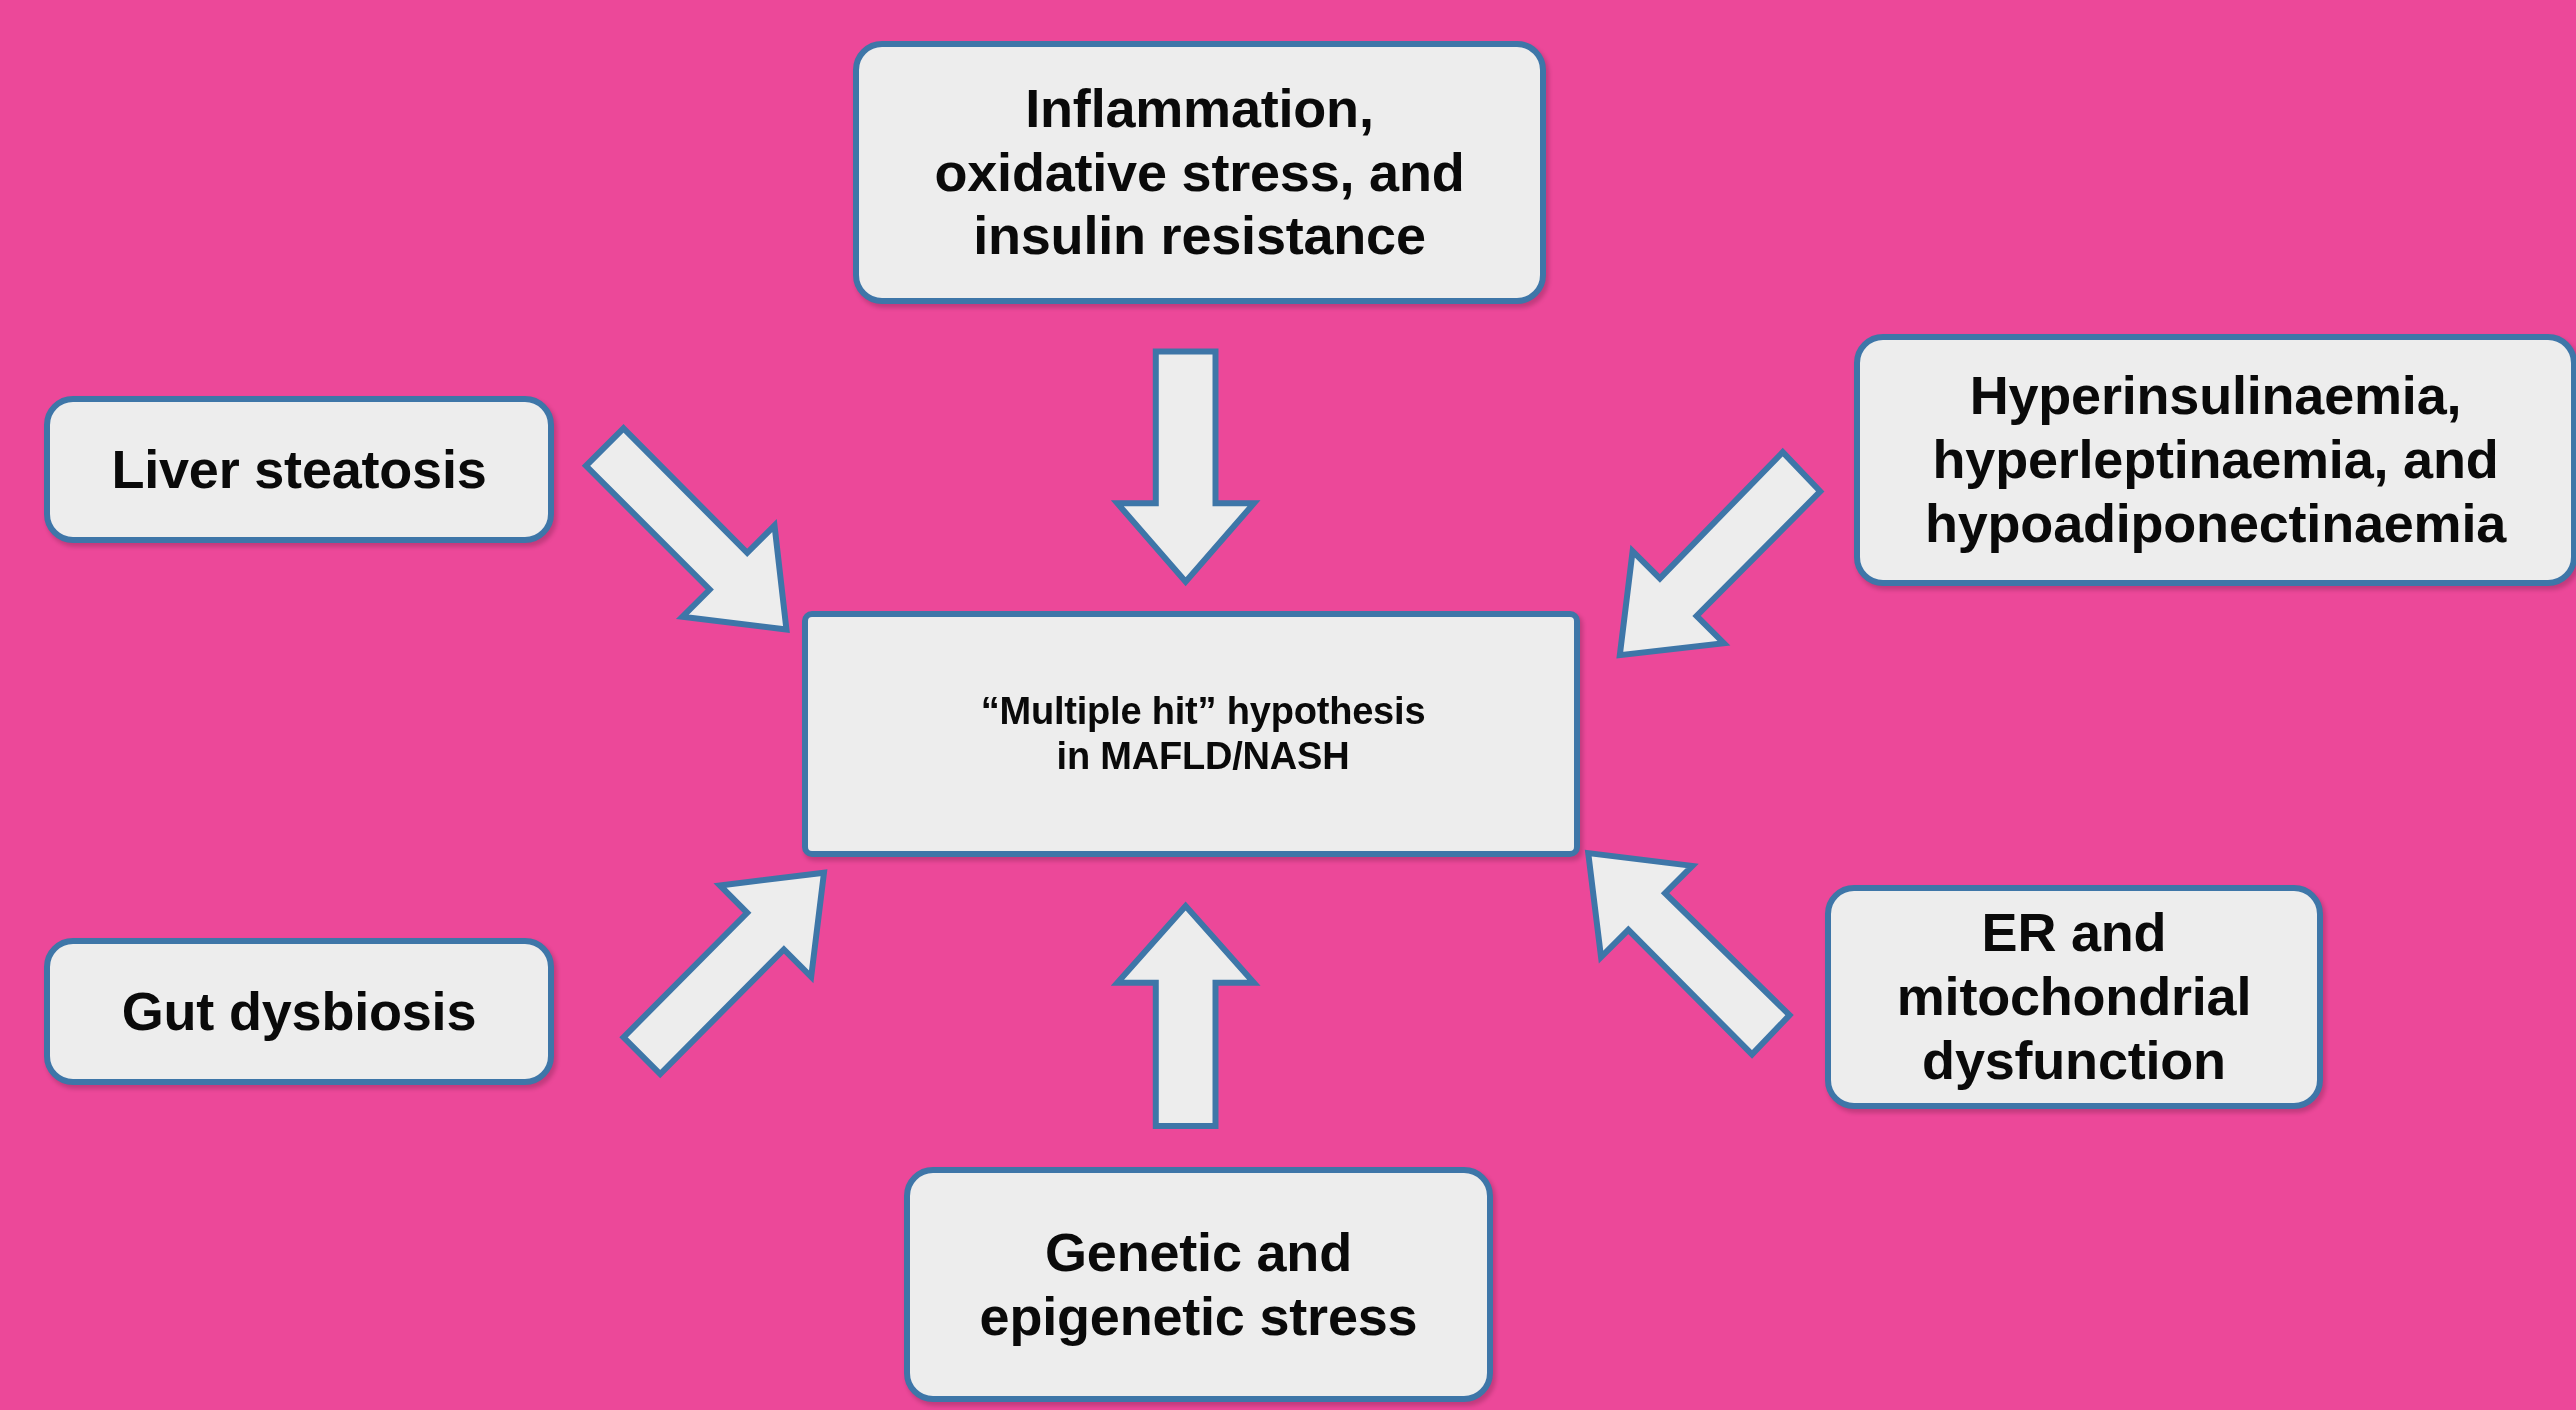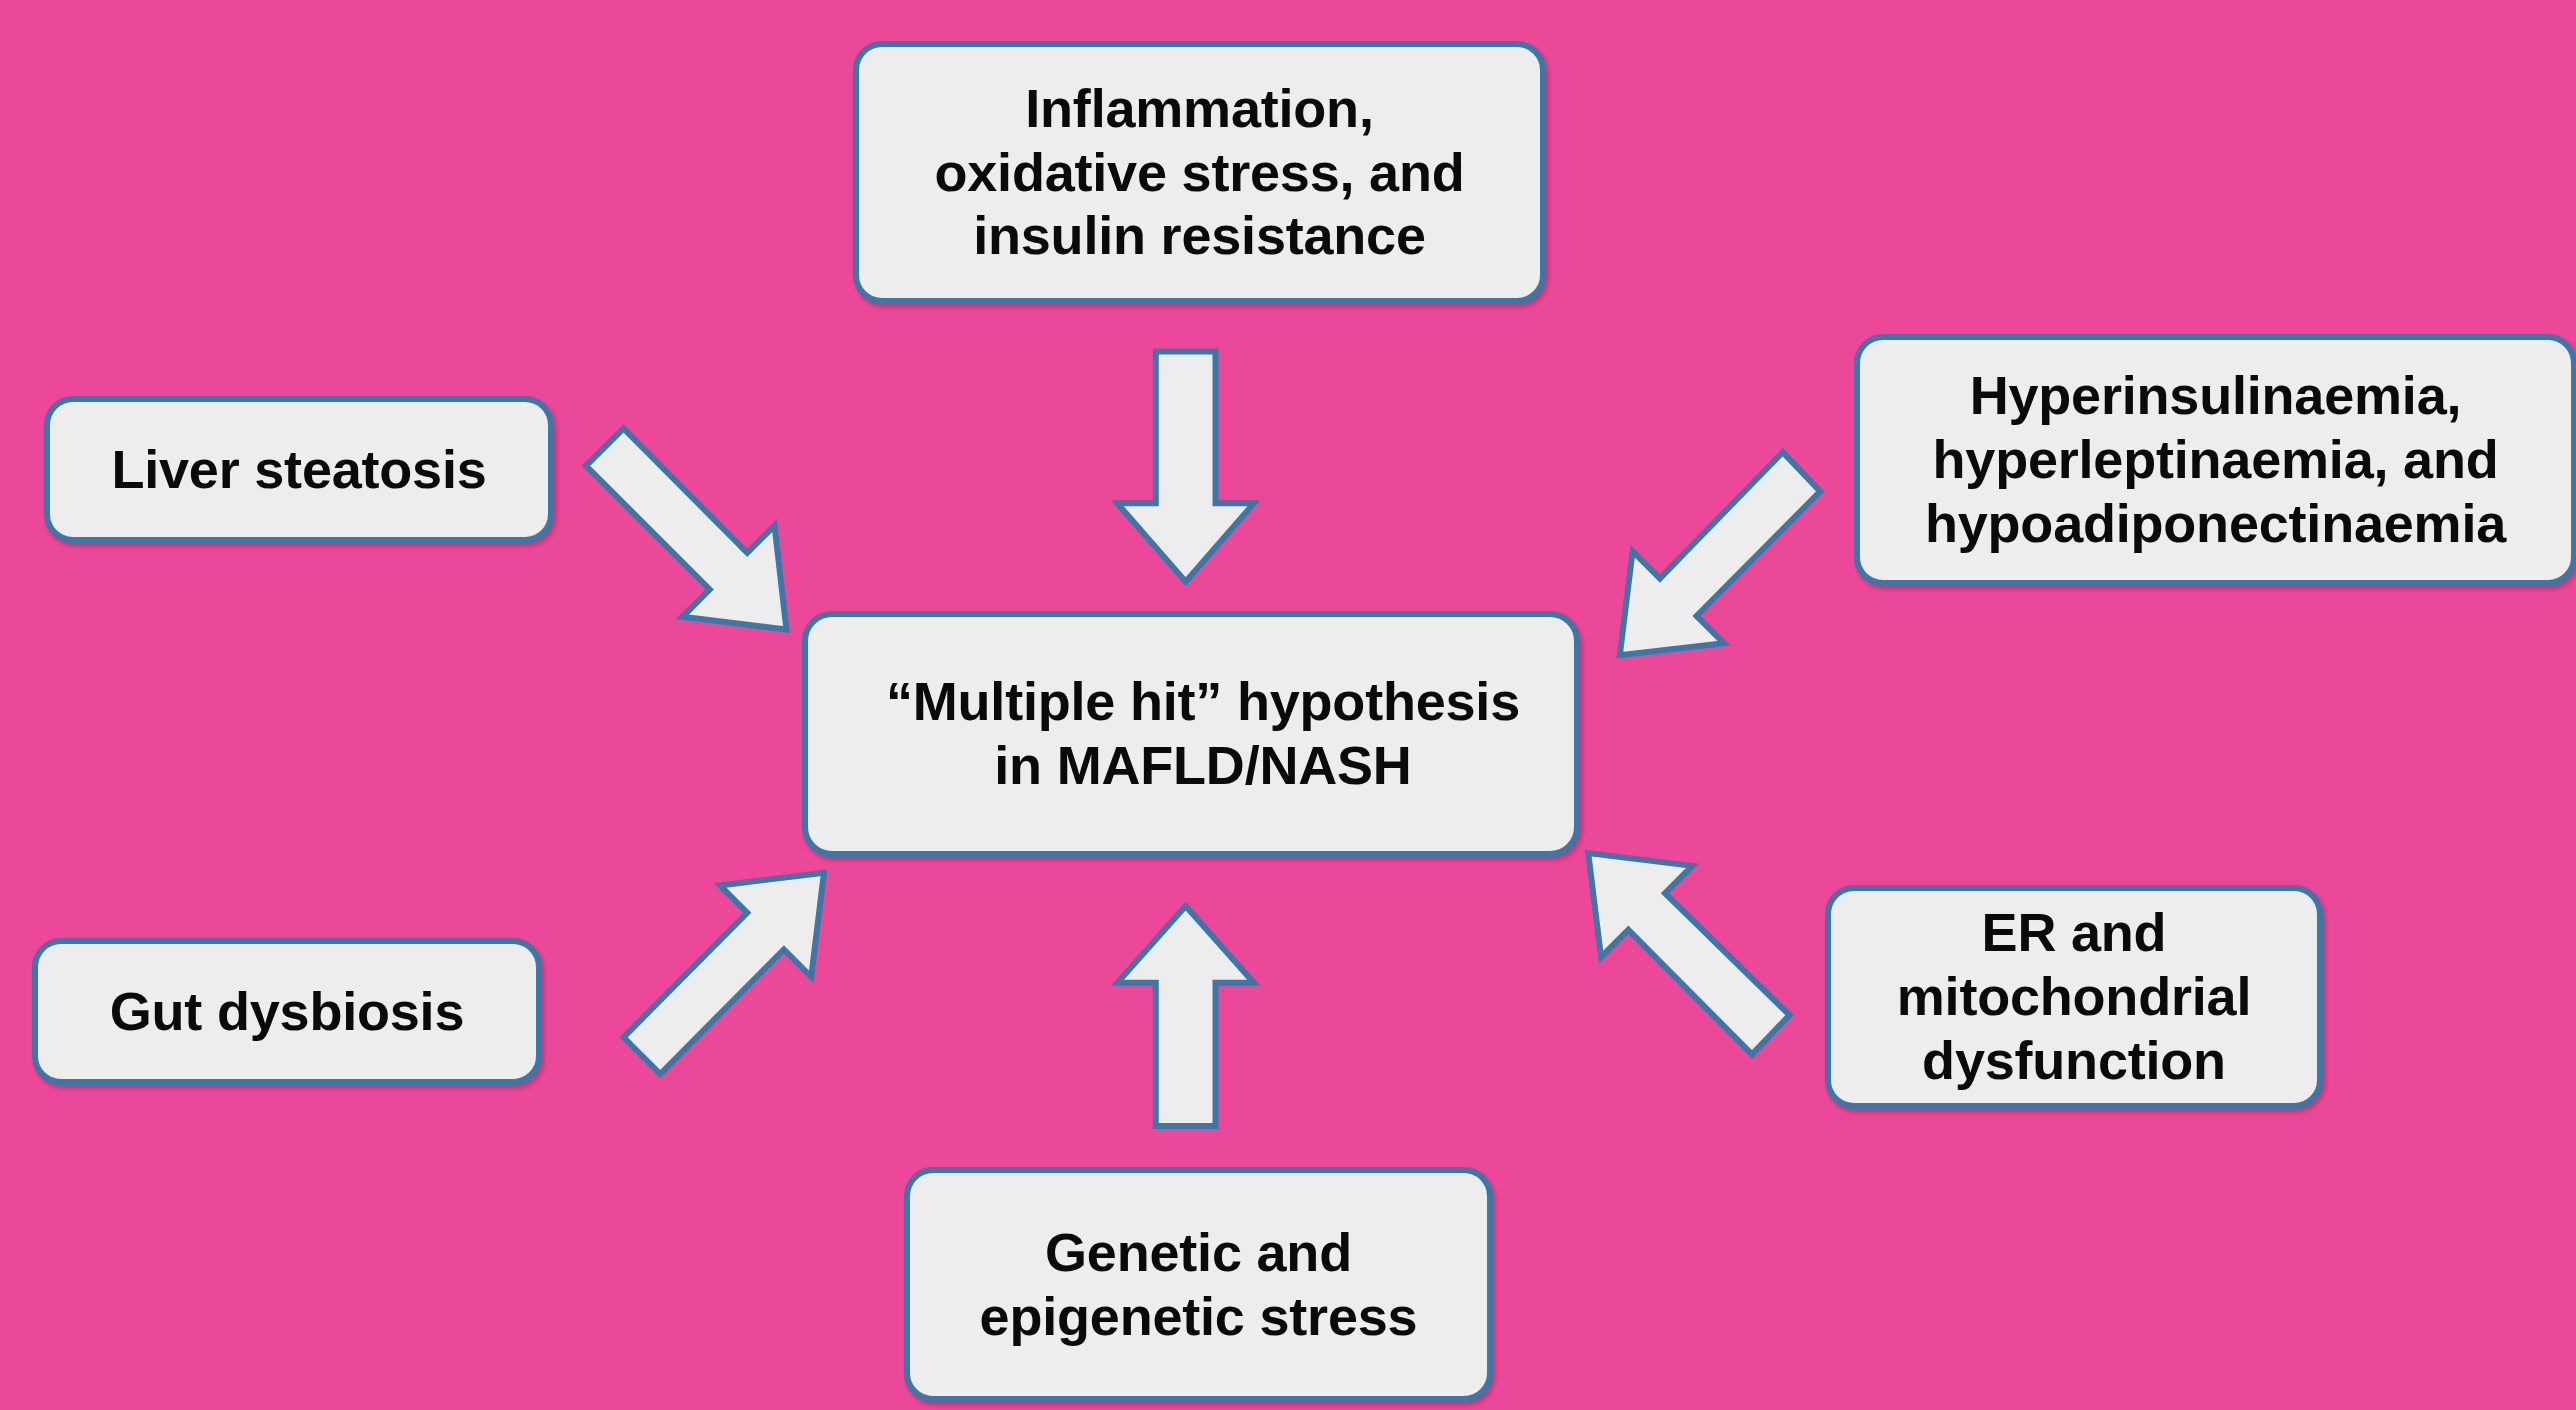--- a/index.html
+++ b/index.html
@@ -40,22 +40,22 @@
   .node .label {
     display: block;
     white-space: pre-line;
     padding: 0 8.5px;
   }
 
   
   #node-inflammation      { left: 853px; top: 41px;   width: 693px;  height: 263px; font-size: 54px; }
   #node-liver-steatosis   { left: 44px;   top: 396px;  width: 510px;  height: 147px; font-size: 54px; }
   #node-hyperinsulinaemia { left: 1830px; top: 334px;  width: 723px;  height: 252px; font-size: 54px; margin-left: 24px; }
-  #node-center            { left: 802px;  top: 611px;  width: 778px;  height: 246px; font-size: 54px; border-radius: 30px; padding-left: 24px; }
-  #node-gut-dysbiosis     { left: 32px;   top: 938px; width: 510px;  height: 147px; font-size: 54px; }
+  #node-center            { left: 802px;  top: 611px;  width: 778px;  height: 246px; font-size: 38px; border-radius: 10px; padding-left: 24px; }
+  #node-gut-dysbiosis     { left: 44px;   top: 938px; width: 510px;  height: 147px; font-size: 54px; }
   #node-er-mito           { left: 1825px; top: 885px; width: 498px;  height: 224px; font-size: 54px; }
   #node-genetic           { left: 904px; top: 1167px; width: 589px;  height: 235px; font-size: 54px; }
 
   
   #arrows {
     position: absolute;
     left: 0;
     top: 0;
     width: 2576px;
     height: 1411px;

